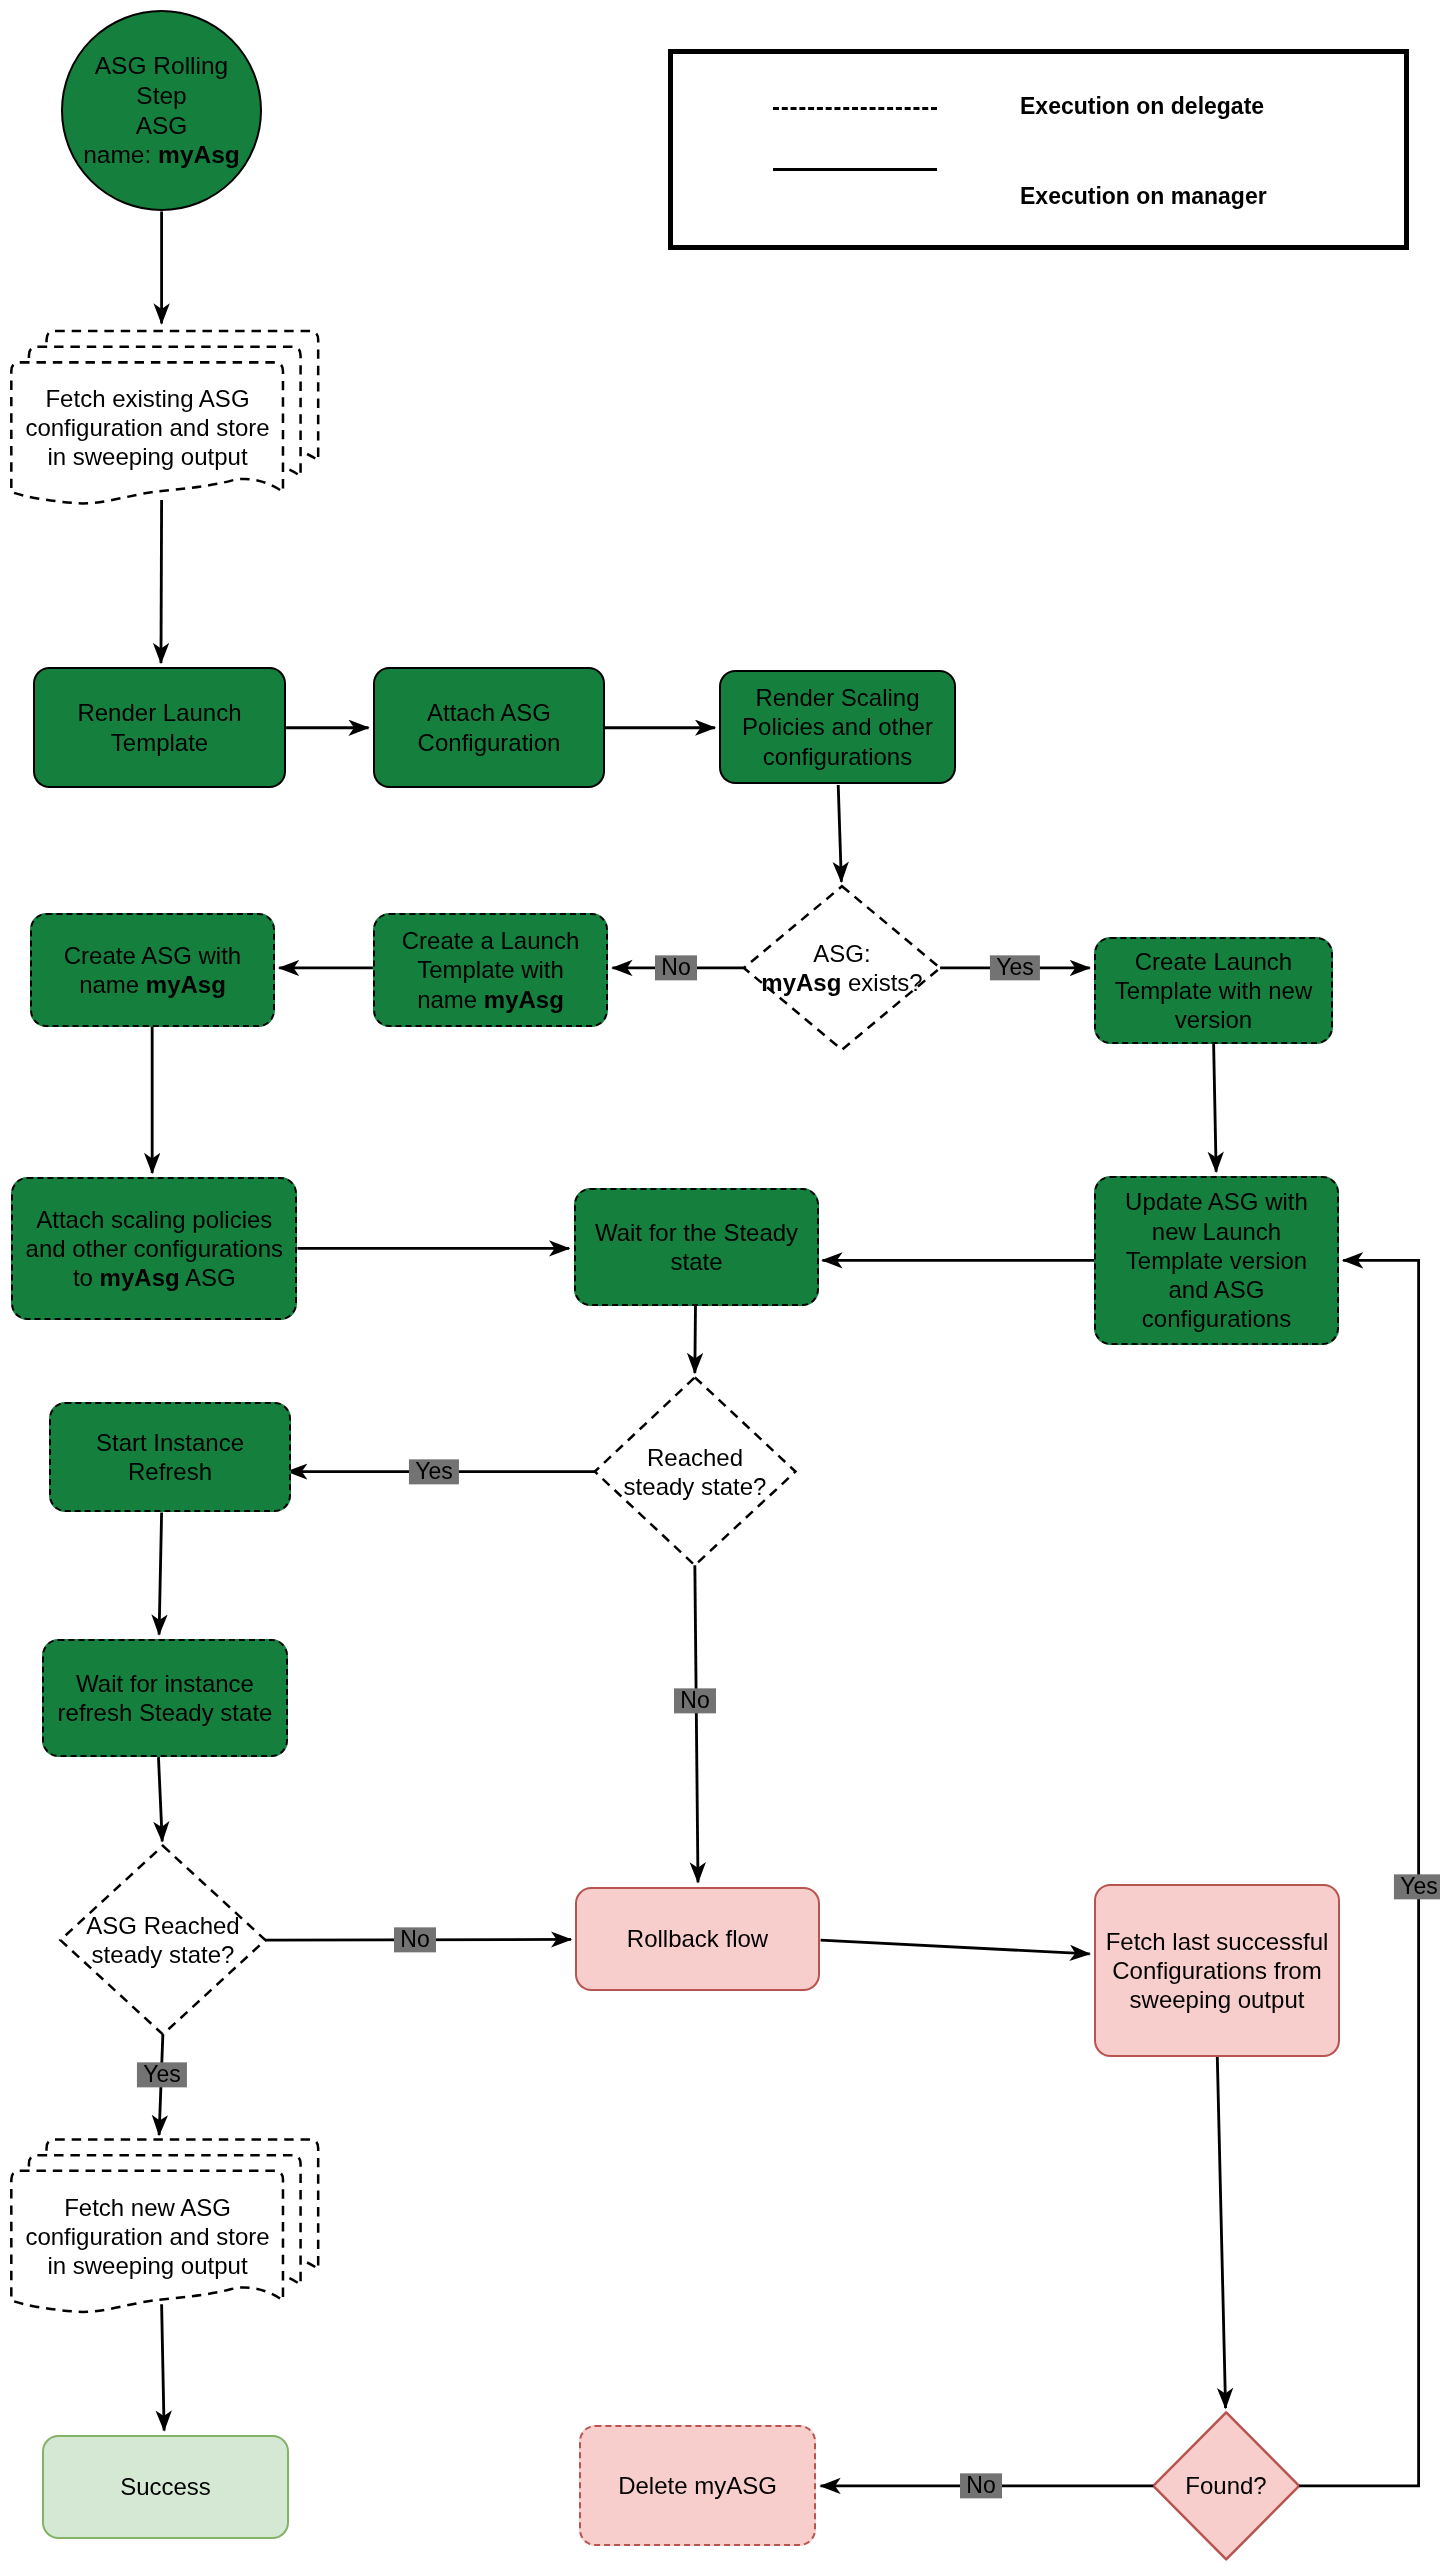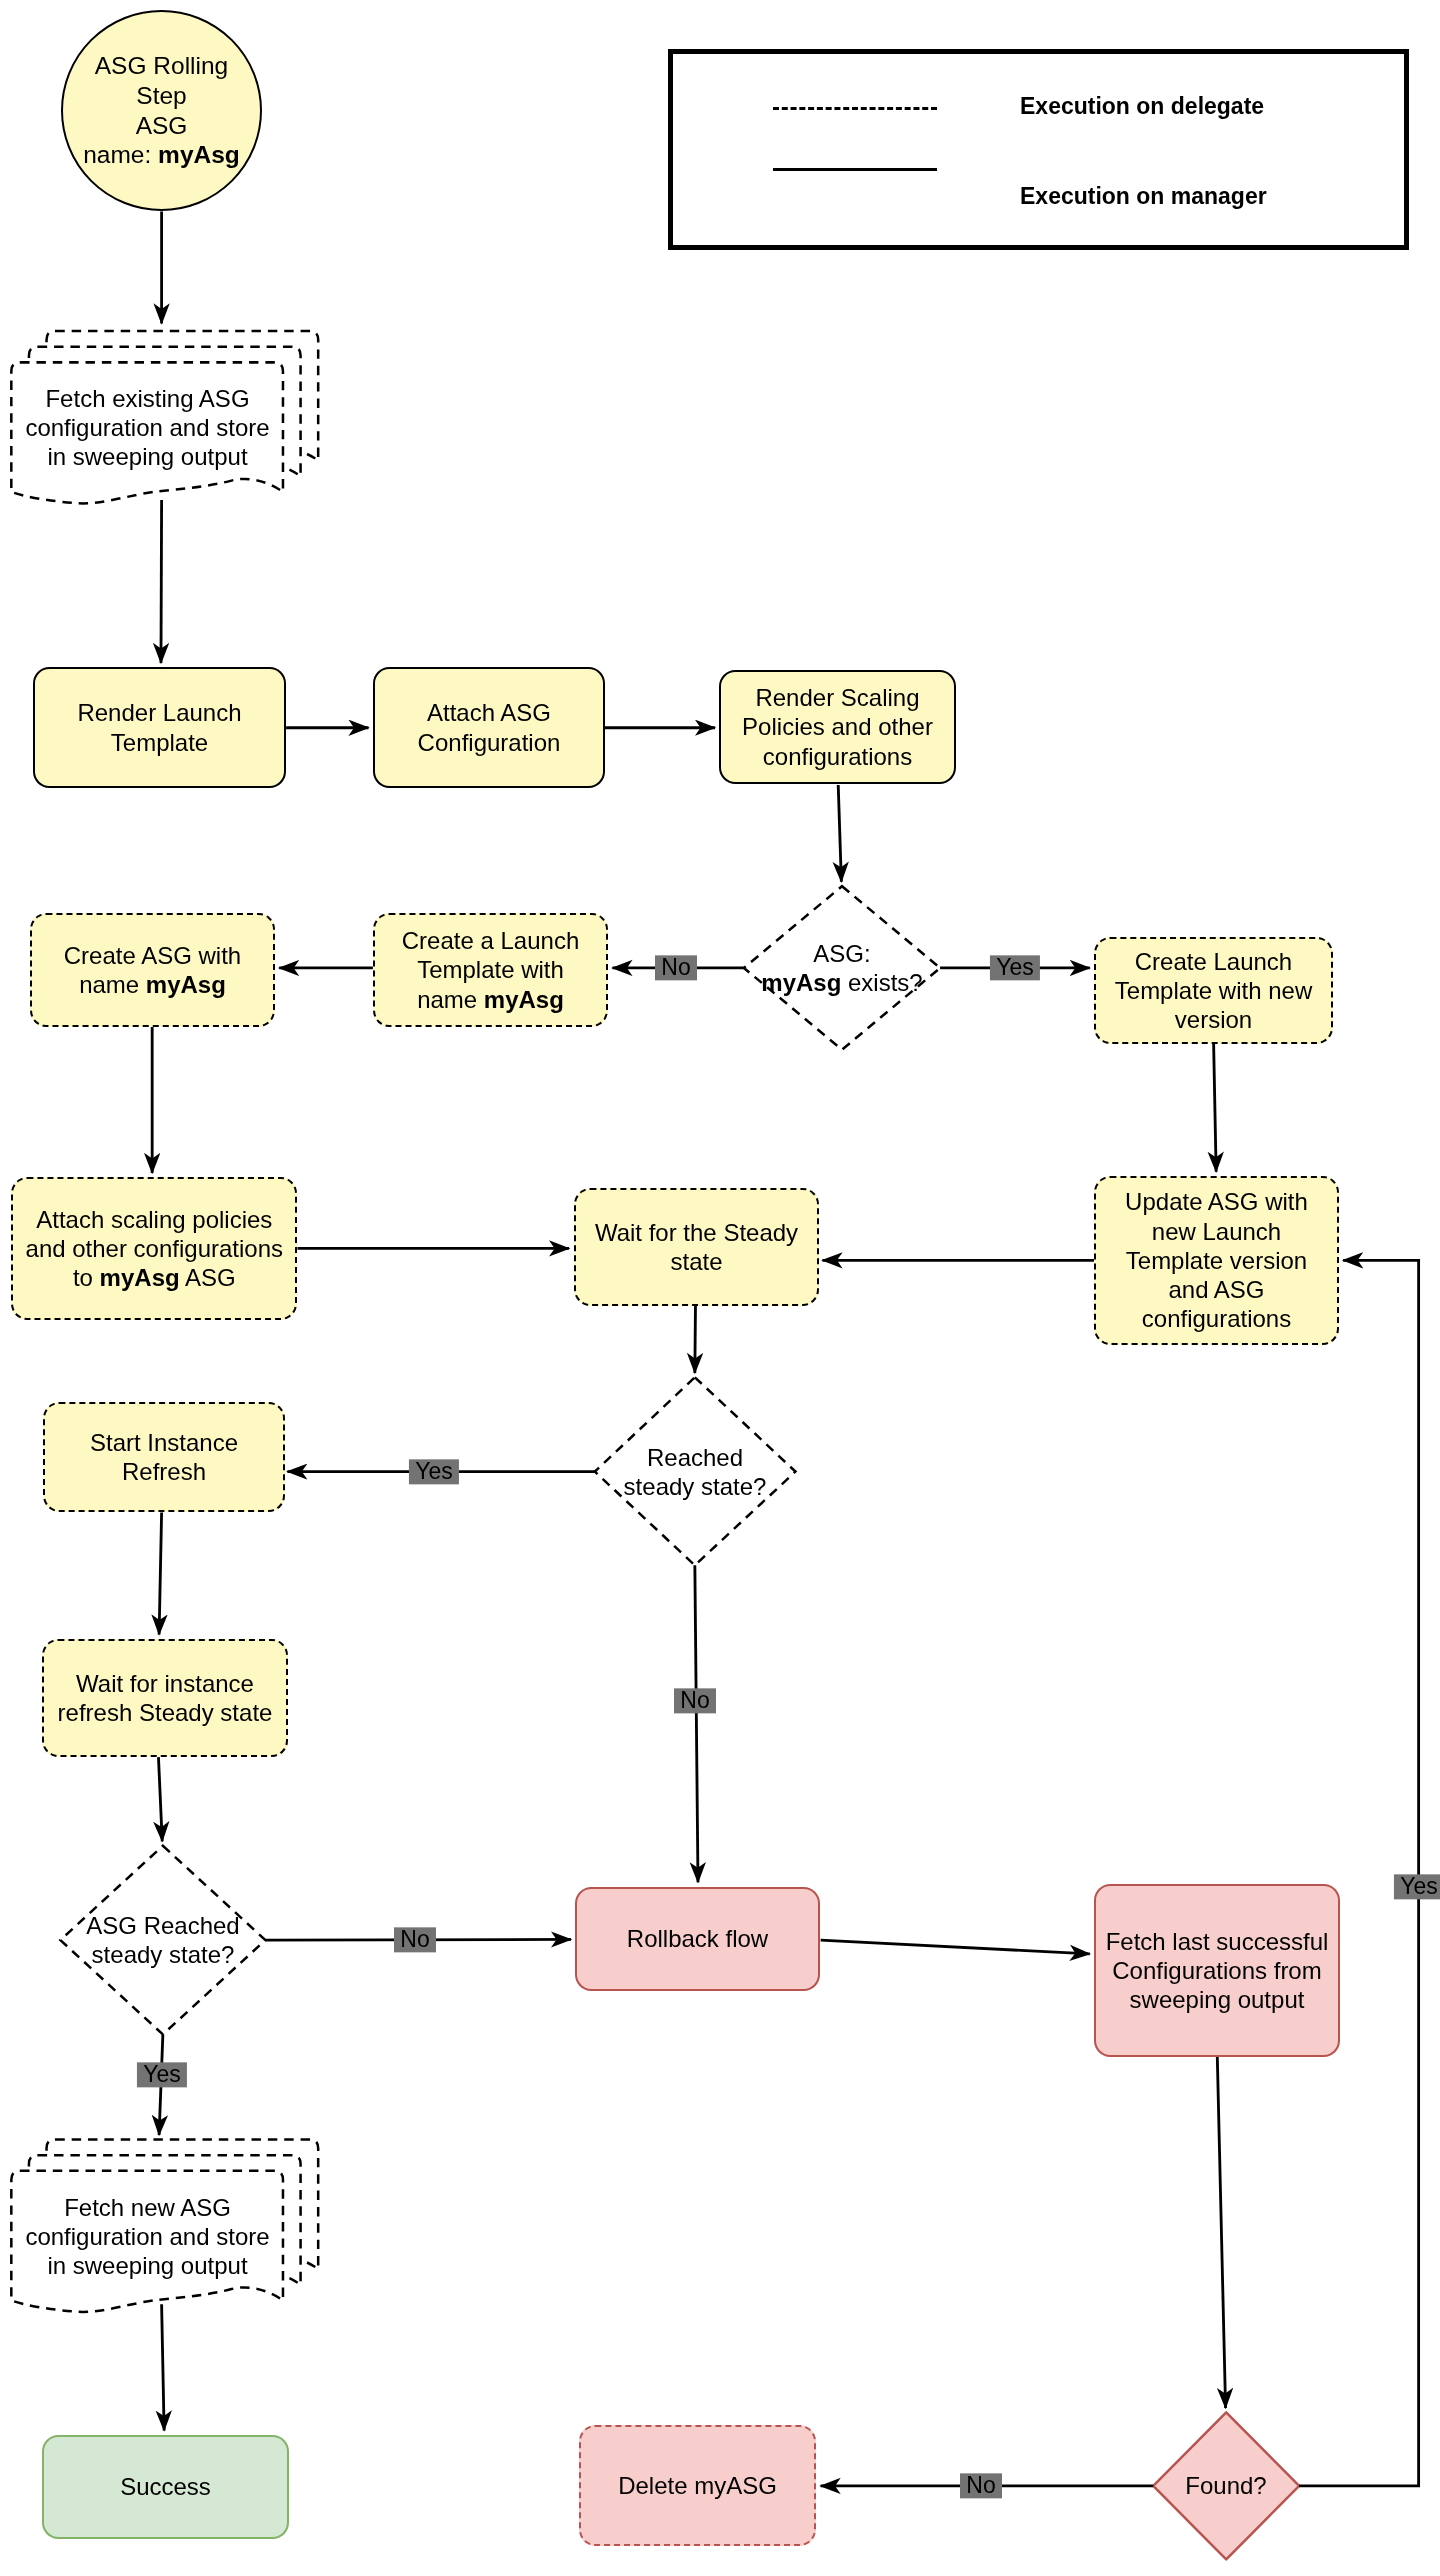--- a/index.html
+++ b/index.html
@@ -1,21 +1,21 @@
 <!DOCTYPE html>
 <html style="font-size:10px"><head>
 <meta charset="utf-8">
 <style>
   html,body{margin:0;padding:0;background:#fff;}
   .canvas{position:relative;width:1440px;height:2576px;background:#ffffff;
           font-family:"Liberation Sans",sans-serif;color:#000;overflow:hidden;}
   svg.layer{position:absolute;left:0;top:0;width:1440px;height:2576px;}
 
   .node{position:absolute;display:flex;align-items:center;justify-content:center;
-        text-align:center;font-size:24px;line-height:1.22;background:#fef9c3;
+        text-align:center;font-size:24px;line-height:1.22;background:#15803d;
         box-sizing:border-box;padding:3.8px 8.8px;}
   .rounded{border-radius:16.4px;}
   .solid{border:2.5px solid #000;}
   .dashed{border:2.5px dashed #000;}
   .circle{border:2.5px solid #000;border-radius:50%;font-size:24.5px;}
   .red-solid{border:2.5px solid #b85450;background:#f8cecc;}
   .red-dashed{border:2.5px dashed #b85450;background:#f8cecc;}
   .green-solid{border:2.5px solid #82b366;background:#d5e8d4;}
   .txt-overlay{position:absolute;display:flex;align-items:center;justify-content:center;
         text-align:center;font-size:24px;line-height:1.22;background:transparent;padding:0;}
@@ -120,21 +120,21 @@
   </div>
   <div class="node dashed rounded" style="left:30px;top:913px;width:245px;height:114px;">
     <div><span>Create ASG with name </span><b>myAsg</b></div>
   </div>
   <div class="node dashed rounded" style="left:1094px;top:937px;width:239px;height:107px;">Create Launch Template with new version</div>
   <div class="node dashed rounded" style="left:11.3px;top:1177px;width:286px;height:143px;">
     <div><span>Attach scaling policies and other configurations to </span><b>myAsg</b><span> ASG</span></div>
   </div>
   <div class="node dashed rounded" style="left:574px;top:1188px;width:245px;height:118px;">Wait for the Steady state</div>
   <div class="node dashed rounded" style="left:1094px;top:1176px;width:245px;height:169px;">Update ASG with new Launch Template version and ASG configurations</div>
-  <div class="node dashed rounded" style="left:43px;top:1402px;width:242px;height:110px;">Start Instance Refresh</div>
+  <div class="node dashed rounded" style="left:49px;top:1402px;width:242px;height:110px;">Start Instance Refresh</div>
   <div class="node dashed rounded" style="left:42px;top:1639px;width:246px;height:118px;">Wait for instance refresh Steady state</div>
 
   <div class="node red-solid rounded" style="left:575px;top:1887px;width:245px;height:104px;">Rollback flow</div>
   <div class="node red-solid rounded" style="left:1094px;top:1884px;width:246px;height:173px;">Fetch last successful Configurations from sweeping output</div>
   <div class="node green-solid rounded" style="left:42px;top:2435px;width:247px;height:104px;">Success</div>
   <div class="node red-dashed rounded" style="left:579px;top:2425px;width:237px;height:121px;">Delete myASG</div>
 
   <div class="txt-overlay" style="left:760px;top:924px;width:164px;height:88px;">
     <div>
       <span class="block">ASG:</span>

